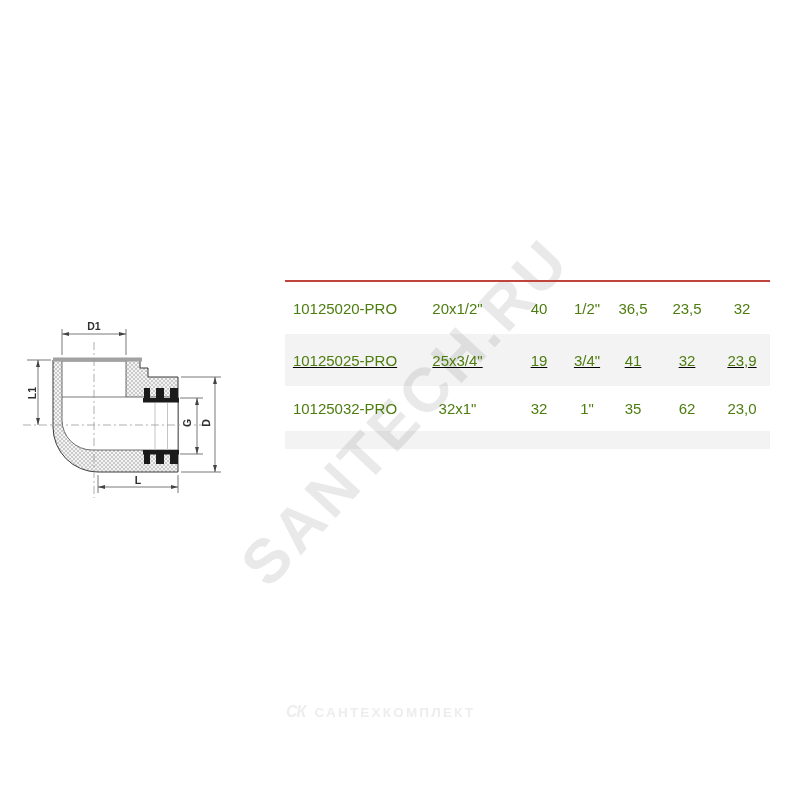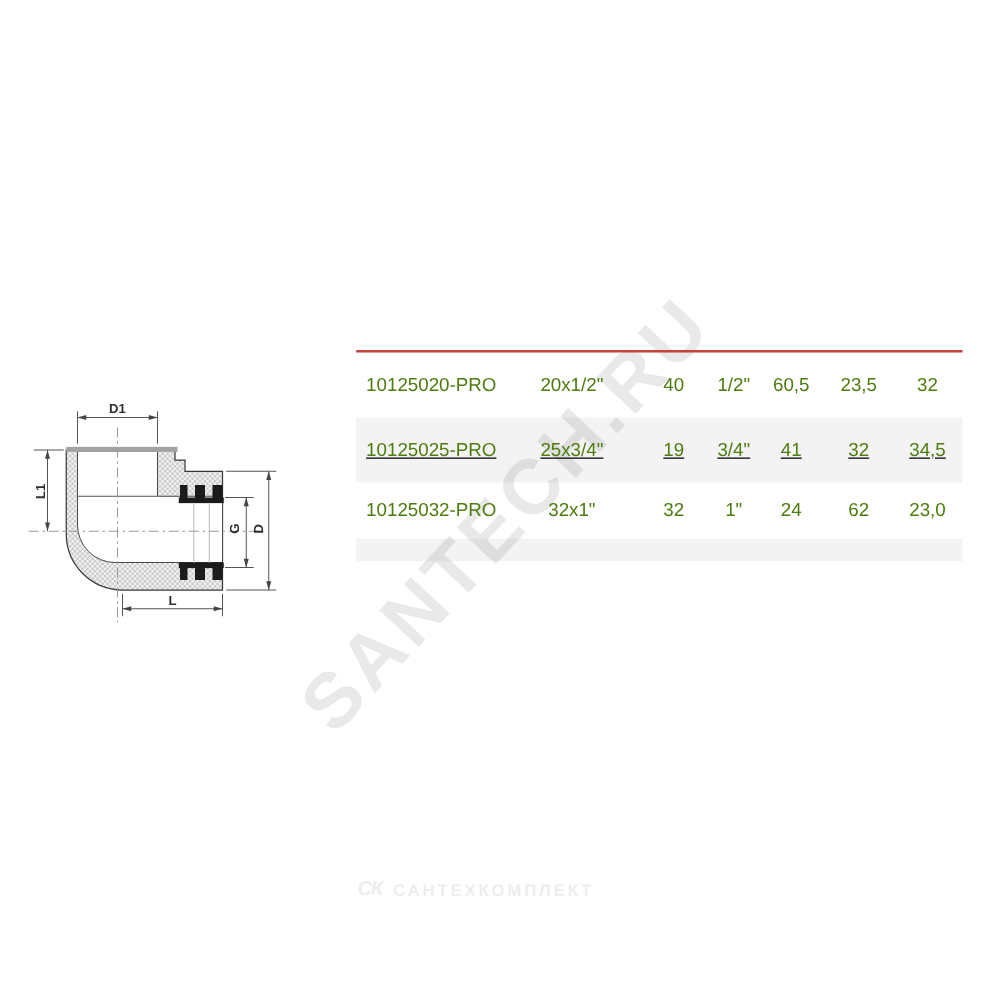--- a/index.html
+++ b/index.html
@@ -119,41 +119,41 @@
 </svg>
 
 <div class="spec-table">
   <div class="divider"></div>
 
   <div class="trow tr1">
     <div class="tcell">10125020-PRO</div>
     <div class="tcell">20x1/2"</div>
     <div class="tcell">40</div>
     <div class="tcell">1/2"</div>
-    <div class="tcell">60,5</div>
+    <div class="tcell">36,5</div>
     <div class="tcell">23,5</div>
     <div class="tcell">32</div>
   </div>
 
   <div class="trow tr2">
     <div class="tcell">10125025-PRO</div>
     <div class="tcell">25x3/4"</div>
     <div class="tcell">19</div>
     <div class="tcell">3/4"</div>
     <div class="tcell">41</div>
     <div class="tcell">32</div>
-    <div class="tcell">34,5</div>
+    <div class="tcell">23,9</div>
   </div>
 
   <div class="trow tr3">
     <div class="tcell">10125032-PRO</div>
     <div class="tcell">32x1"</div>
     <div class="tcell">32</div>
     <div class="tcell">1"</div>
-    <div class="tcell">24</div>
+    <div class="tcell">35</div>
     <div class="tcell">62</div>
     <div class="tcell">23,0</div>
   </div>
 
   <div class="stripe-empty"></div>
 </div>
 
 <div class="footer-logo">
   <span class="logo-icon">СК</span>
   <span class="logo-text">САНТЕХКОМПЛЕКТ</span>

